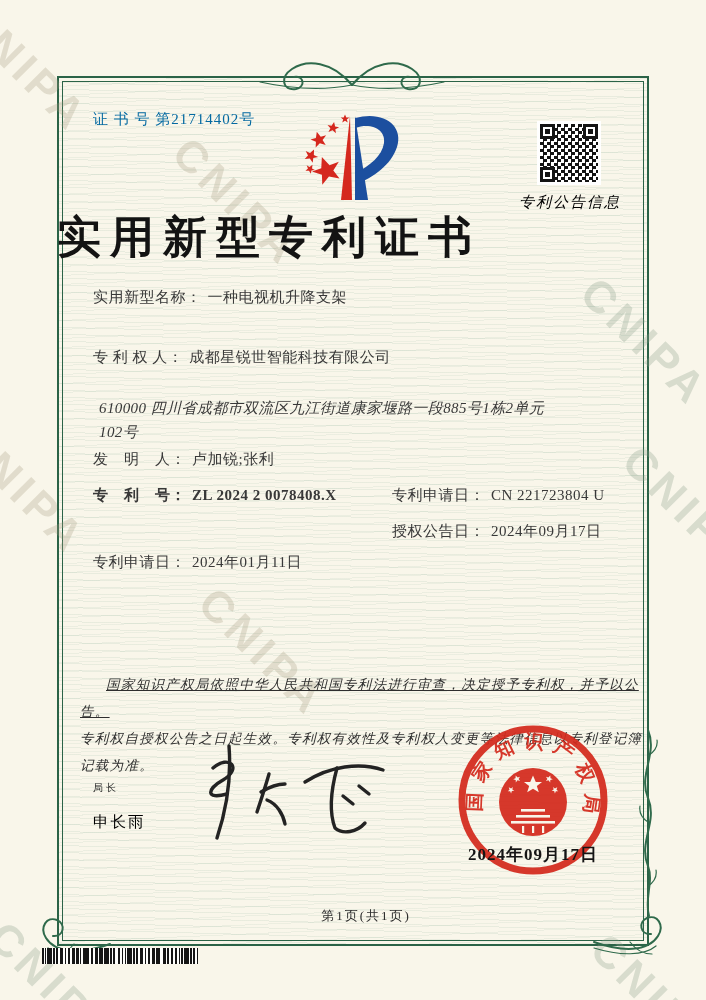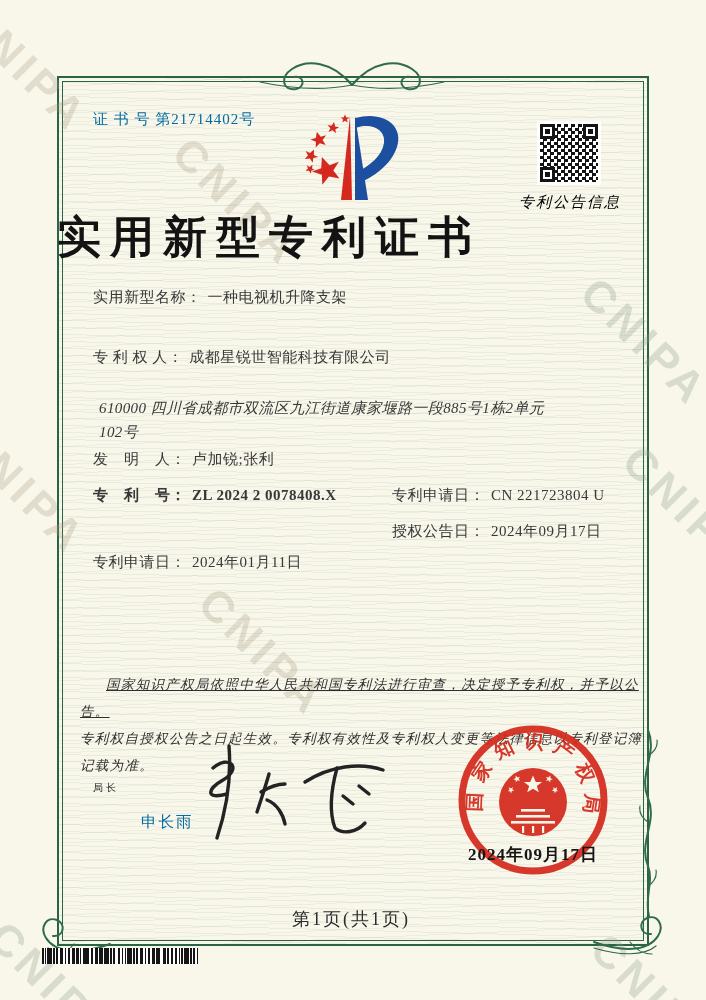--- a/index.html
+++ b/index.html
@@ -100,41 +100,41 @@
 
   
   .director-title{
     position:absolute;z-index:4;left:93px;top:781px;
     font-family:"Liberation Sans","DejaVu Sans",sans-serif;
     font-size:10px;color:#222;letter-spacing:3px;
   }
   .director-name{
     position:absolute;z-index:4;left:93px;top:812px;
     font-family:"Liberation Sans","DejaVu Sans",sans-serif;
-    font-size:15.5px;color:#0369a1;letter-spacing:2px;margin-left:48px;
+    font-size:15.5px;color:#000000;letter-spacing:2px;
   }
   .sig{position:absolute;z-index:4;left:185px;top:740px;}
   .sig path{stroke:#232323;stroke-width:3.4;fill:none;stroke-linecap:round;stroke-linejoin:round;}
 
   
   .seal{position:absolute;z-index:5;left:455px;top:722px;width:156px;height:156px;}
   .seal svg{position:absolute;inset:0;opacity:.93;}
   .seal-date{
     position:absolute;z-index:6;left:0;top:121px;width:156px;text-align:center;
     font-size:17px;font-weight:600;color:#151515;letter-spacing:1px;
   }
   .seal-text{
     font-size:19px;font-weight:bold;letter-spacing:9px;fill:#d42a1d;
     font-family:"Liberation Serif","DejaVu Serif",serif;
   }
 
   
   .page-info{
-    position:absolute;z-index:4;left:57px;top:907px;width:588px;text-align:center;
-    font-size:18px;color:#2c2c2c;letter-spacing:2px;
+    position:absolute;z-index:4;left:72px;top:907px;width:588px;text-align:center;
+    font-size:13px;color:#2c2c2c;letter-spacing:2px;
   }
   .barcode{
     position:absolute;z-index:4;left:42px;top:948px;width:156px;height:16px;
     background-color:#fdfdfb;
     background-image:
       repeating-linear-gradient(90deg,#151515 0 1.6px,rgba(0,0,0,0) 1.6px 3.4px,#151515 3.4px 4.4px,rgba(0,0,0,0) 4.4px 7.2px,#151515 7.2px 10px,rgba(0,0,0,0) 10px 11.4px),
       repeating-linear-gradient(90deg,#151515 0 1.2px,rgba(0,0,0,0) 1.2px 5.3px,#151515 5.3px 6.6px,rgba(0,0,0,0) 6.6px 8.9px);
   }
 </style>
 </head>

